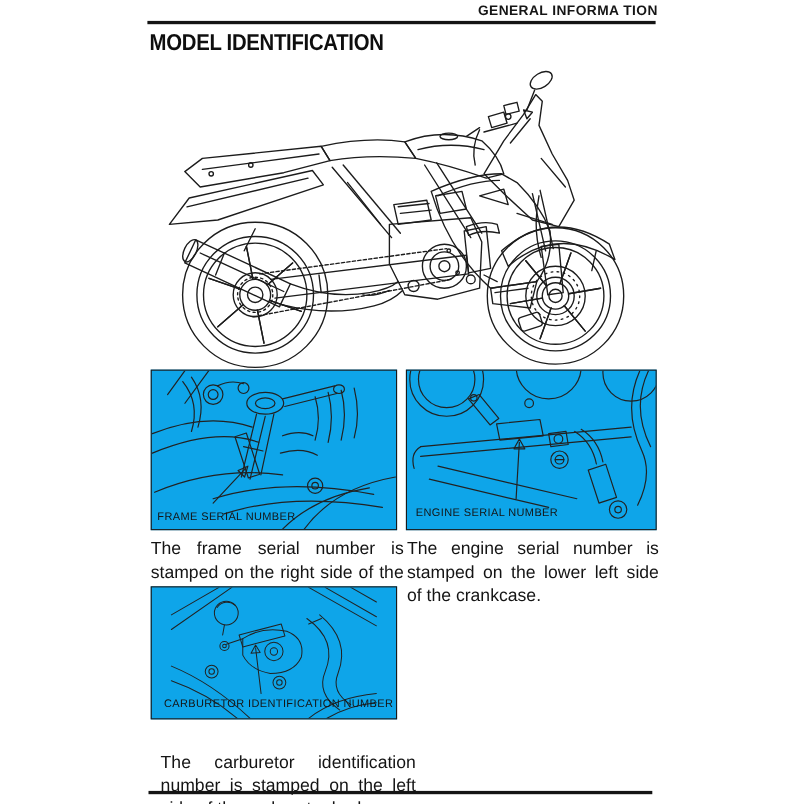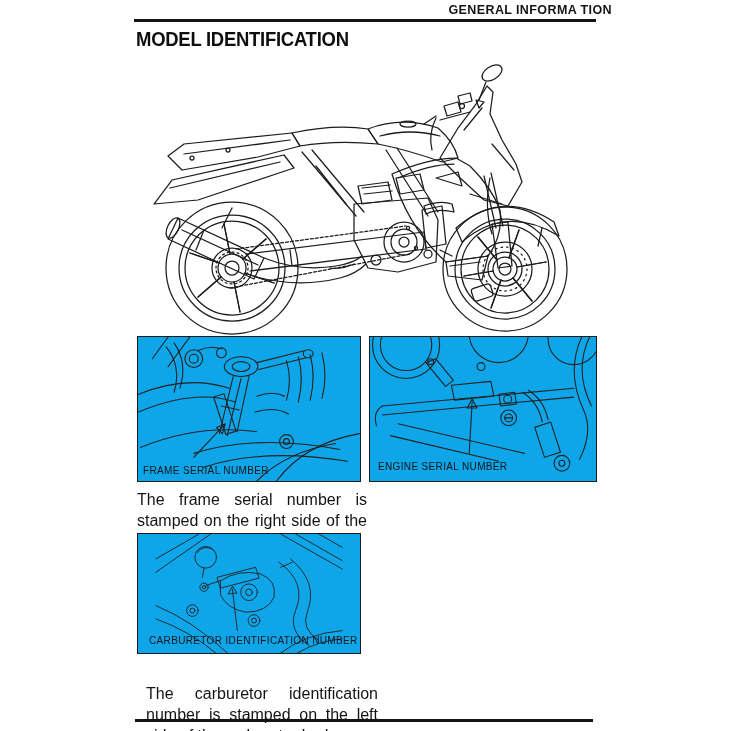--- a/index.html
+++ b/index.html
@@ -1,21 +1,21 @@
 <!DOCTYPE html>
 <html><head>
 <meta charset="utf-8">
 <style>
   html,body{margin:0;padding:0;background:#fff;}
   .page{
     position:relative;width:731px;height:731px;background:#ffffff;
     font-family:"Liberation Sans", sans-serif;color:#111;overflow:hidden;
   }
   .section-header{
-    position:absolute;top:3px;right:119px;font-size:12.5px;font-weight:700;
+    position:absolute;top:3px;right:133px;font-size:12.5px;font-weight:700;
     letter-spacing:0.4px;color:#151515;
   }
   .rule{position:absolute;background:#141414;}
   .top-rule{left:134px;top:19px;width:462px;height:2.5px;}
   .bottom-rule{left:135px;top:719px;width:458px;height:3px;}
   .page-title{
     position:absolute;left:136px;top:27px;margin:0;font-size:21px;font-weight:700;
     letter-spacing:-0.3px;transform:scaleX(0.88);transform-origin:left center;
     color:#0e0e0e;white-space:nowrap;
   }
@@ -269,20 +269,21 @@
       <path d="M222,0 Q206,34 224,70"></path>
       <path d="M28,88 Q96,104 156,118"></path>
       <path d="M20,100 Q80,114 130,126"></path>
       <line x1="100" y1="118" x2="103" y2="66" stroke-width="1.3"></line>
       <path d="M103,63 L98,72 L108,72 Z" fill="#1c1c1c" stroke="none"></path>
     </svg>
     <div class="figlabel label-engine">ENGINE SERIAL NUMBER</div>
   </div>
 
   <p class="caption cap-frame">The frame serial number is stamped on the right side of the steering head.</p>
+  <p class="caption cap-engine">The engine serial number is stamped on the lower left side of the crankcase.</p>
 
   <div class="figbox box-carb">
     <svg viewBox="0 0 224 143">
       <defs>
         <pattern id="h3" width="4.5" height="4.5" patternUnits="userSpaceOnUse" patternTransform="rotate(100)">
           <rect width="4.5" height="4.5" fill="#fff" stroke="none"></rect>
           <line x1="0" y1="0" x2="0" y2="4.5" stroke="#1c1c1c" stroke-width="1.5"></line>
         </pattern>
       </defs>
       <path d="M0,30 L52,0"></path>

